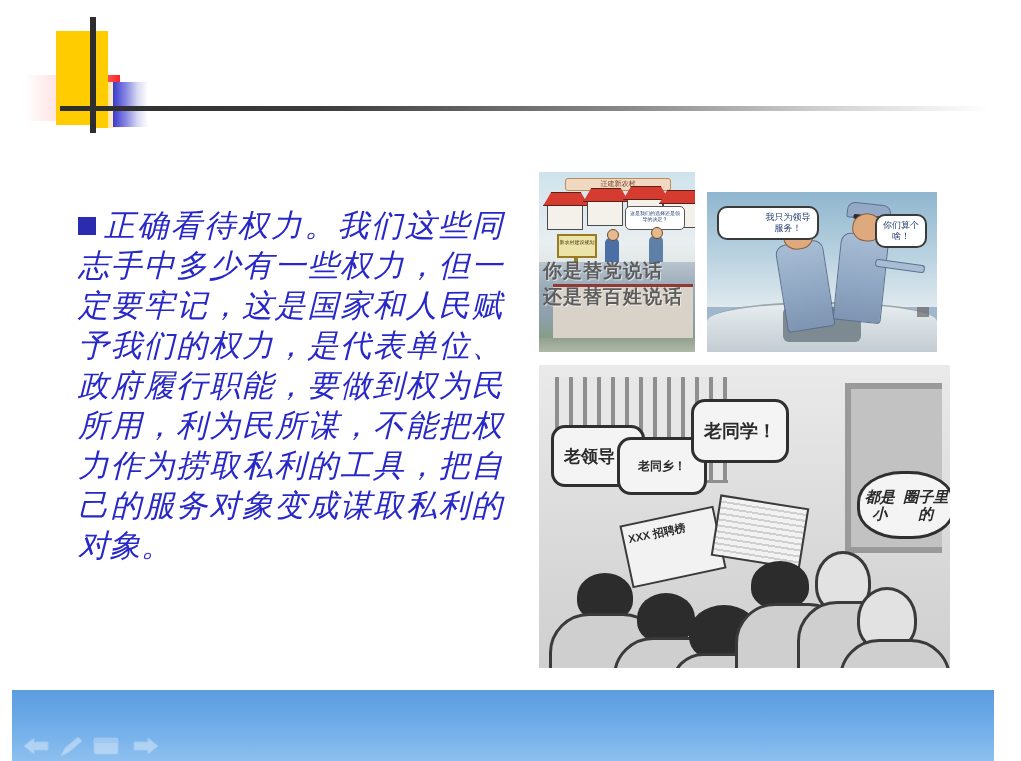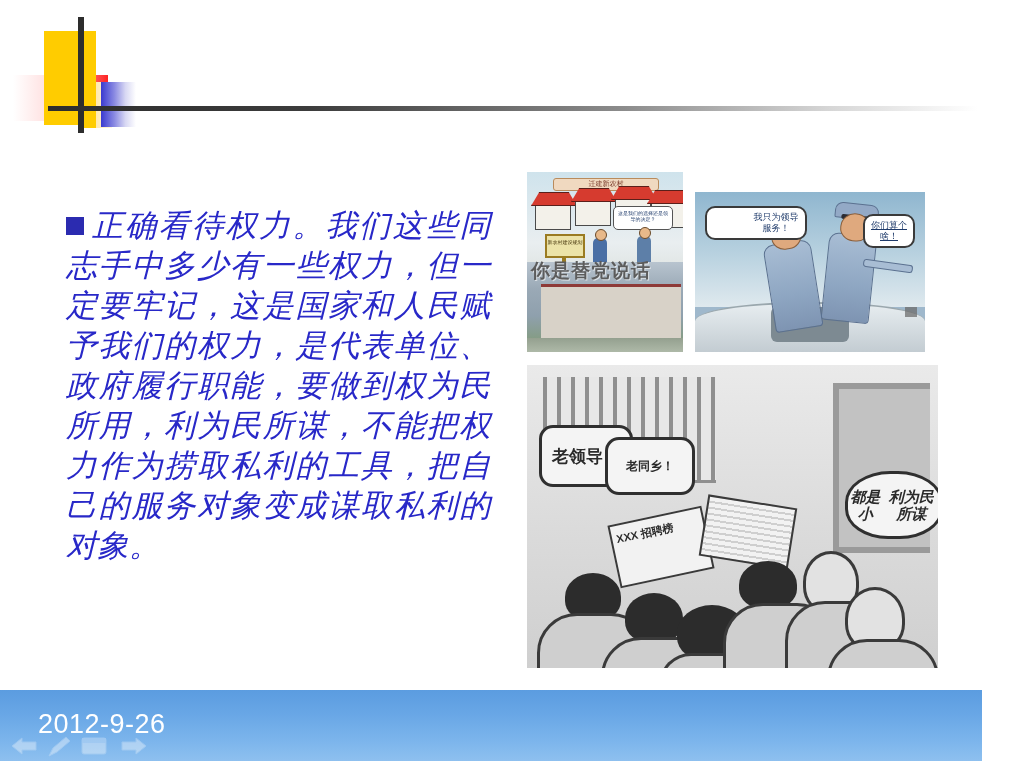--- a/index.html
+++ b/index.html
@@ -9,20 +9,21 @@
   }
   body {
     font-family: "Liberation Sans", sans-serif;
   }
   #slide {
     position: relative;
     width: 982px;
     height: 761px;
     background: #ffffff;
     overflow: hidden;
+    margin-left: 12px;
   }
 
   
   .deco-red {
     position: absolute;
     left: 13px;  top: 75px;
     width: 95px; height: 46px;
     background: linear-gradient(to right, rgba(255,255,255,0) 0%, rgba(255,190,190,0.55) 42%, rgba(255,70,70,0.95) 88%, #ff2222 100%);
   }
   .deco-yellow-main {
@@ -217,56 +218,58 @@
 
     <div class="fig" style="left:66px;top:66px;"></div>
     <div class="fig" style="left:110px;top:64px;background:#5d7fa8;"></div>
 
     <div class="vil-photo">
       <div class="vil-bld" style="left:14px;top:22px;width:140px;height:56px;"></div>
       <div class="vil-road"></div>
     </div>
 
     <div class="vil-cap" style="top:86px;">你是替党说话</div>
+    <div class="vil-cap" style="top:112px;">还是替百姓说话</div>
   </div>
 
   <div class="pic pic-officers">
     <div class="off-sky"></div>
     <div class="off-ground"></div>
     <div class="off-shadow"></div>
 
     <div class="officer" style="left:74px;top:50px;transform:rotate(-9deg);">
       <div class="cap"></div>
       <div class="head"></div>
     </div>
     <div class="officer" style="left:130px;top:42px;transform:rotate(6deg);">
       <div class="cap"></div>
       <div class="head"></div>
     </div>
 
     <div style="position:absolute;left:168px;top:70px;width:48px;height:6px;background:#a8bdd4;border:1px solid #5b7190;border-radius:3px;transform:rotate(8deg);"></div>
 
     <div class="bubble" style="left:10px;top:14px;width:48px;padding-left:45px;">我只为领导服务！</div>
-    <div class="bubble" style="left:168px;top:22px;width:38px;text-decoration:underline;">你们算个啥！</div>
+    <div class="bubble" style="left:168px;top:22px;width:38px;">你们算个啥！</div>
 
     <div class="off-sig"></div>
   </div>
 
   <div class="pic pic-crowd">
     <div class="crowd-bg"></div>
     <div class="rail"></div>
     <div class="door"></div>
 
     <div class="cbub" style="left:12px; top:60px;  width:88px;  height:56px;  font-size:17px;">老领导！</div>
     <div class="cbub" style="left:78px; top:72px;  width:84px;  height:52px;  font-size:12px;">老同乡！</div>
+    <div class="cbub" style="left:152px;top:34px;  width:92px;  height:58px;  font-size:18px;">老同学！</div>
 
     <div class="tbub" style="left:318px;top:106px;width:92px;height:62px;font-size:15px;font-style:italic;">
       <span>都是小</span>
         <br>
-      <span>利为民所谋</span>
+      <span>圈子里的</span>
     </div>
 
     <div class="paper" style="left:86px;top:150px;width:92px;height:60px;">
       <span style="display:block;padding:6px 4px;">XXX 招聘榜</span>
     </div>
     <div class="paper" style="left:176px;top:136px;width:86px;height:58px;transform:rotate(9deg);
                               background:repeating-linear-gradient(to bottom,#f2f2f2 0 4px,#cfcfcf 4px 6px);"></div>
 
     <div class="head-dark" style="left:38px; top:208px;width:56px;height:48px;"></div>
     <div class="torso" style="left:10px; top:248px;width:108px;height:60px;"></div>
@@ -281,21 +284,20 @@
     <div class="torso" style="left:196px;top:238px;width:108px;height:72px;"></div>
 
     <div class="head-light" style="left:276px;top:186px;width:50px;height:56px;"></div>
     <div class="torso" style="left:258px;top:236px;width:102px;height:76px;"></div>
 
     <div class="head-light" style="left:318px;top:222px;width:54px;height:58px;"></div>
     <div class="torso" style="left:300px;top:274px;width:106px;height:40px;"></div>
   </div>
 
   <div class="footer"></div>
-  <div class="footer-date">2012-9-26</div>
 
   <div class="nav nav-back">
     <svg width="30" height="22" viewBox="0 0 30 22">
       <path d="M12 3 L2 11 L12 19 L12 15 L26 15 L26 7 L12 7 Z" fill="#ffffff" stroke="#cfe2f6" stroke-width="1"></path>
     </svg>
   </div>
   <div class="nav nav-pen">
     <svg width="26" height="24" viewBox="0 0 26 24">
       <path d="M3 21 L7 13 L20 2 L24 6 L11 17 Z" fill="#ffffff" stroke="#cfe2f6" stroke-width="1"></path>
     </svg>

